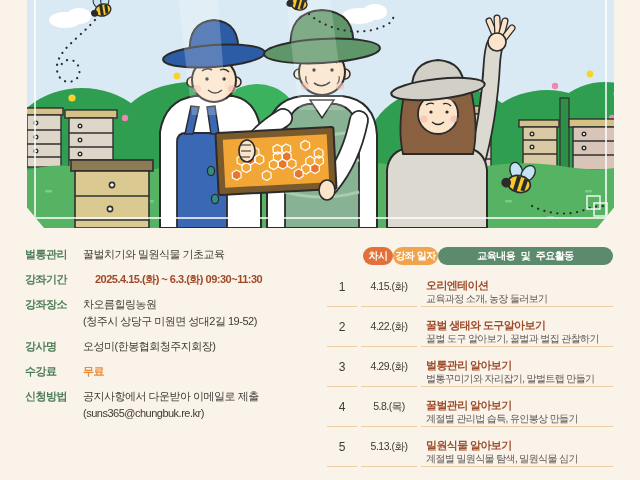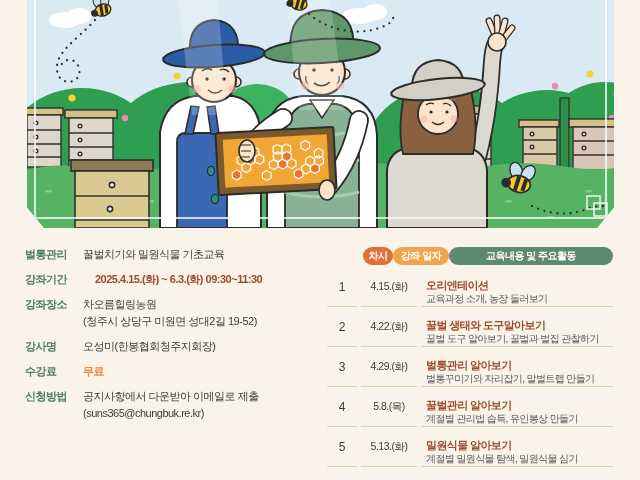--- a/index.html
+++ b/index.html
@@ -25,22 +25,22 @@
   .ival.red  { color:#a04a28; font-weight:bold;margin-left:12px; }
   .ival.orange { color:#e98a3d; font-weight:bold; }
   
   .sched { position:absolute; left:327px; top:247px; width:286px; }
   .shead { display:flex; margin-bottom:2px;margin-left:36px; }
   .pill {
     height:18px; border-radius:9px; color:#fff; font-size:10px; font-weight:bold;
     display:flex; align-items:center; justify-content:center; letter-spacing:-0.5px;
   }
   .pill.sess { width:30px; background:#e2703a; }
-  .pill.date { width:56px; background:#f1a44b; }
-  .pill.cont { flex:1; background:#5c8a6d; }
+  .pill.date { width:45px; background:#f1a44b; }
+  .pill.cont { flex:1; background:#5c8a6d;font-family:Liberation Mono, monospace; }
   .srow { display:flex; align-items:center; height:39px; }
   .c-sess { width:30px; flex:0 0 30px; text-align:center; font-size:12px; color:#3e3a36; }
   .c-date { width:56px; flex:0 0 56px; text-align:center; font-size:10.5px; color:#3e3a36; letter-spacing:-0.5px; margin-left:4px; }
   .c-content { flex:1; padding-left:9px; }
   .c-title { font-size:11px; font-weight:bold; color:#9d4d2b; line-height:14px; letter-spacing:-0.6px;margin-top:11px; }
   .c-desc  { font-size:10px; color:#5b5550; line-height:14px; letter-spacing:-0.6px; }
   .sep { display:flex; gap:4px; height:1px; }
   .sep div { background:#eccfa4; height:1px; }
   .sep .s1 { width:30px; } .sep .s2 { width:56px; } .sep .s3 { flex:1; }
 </style>

